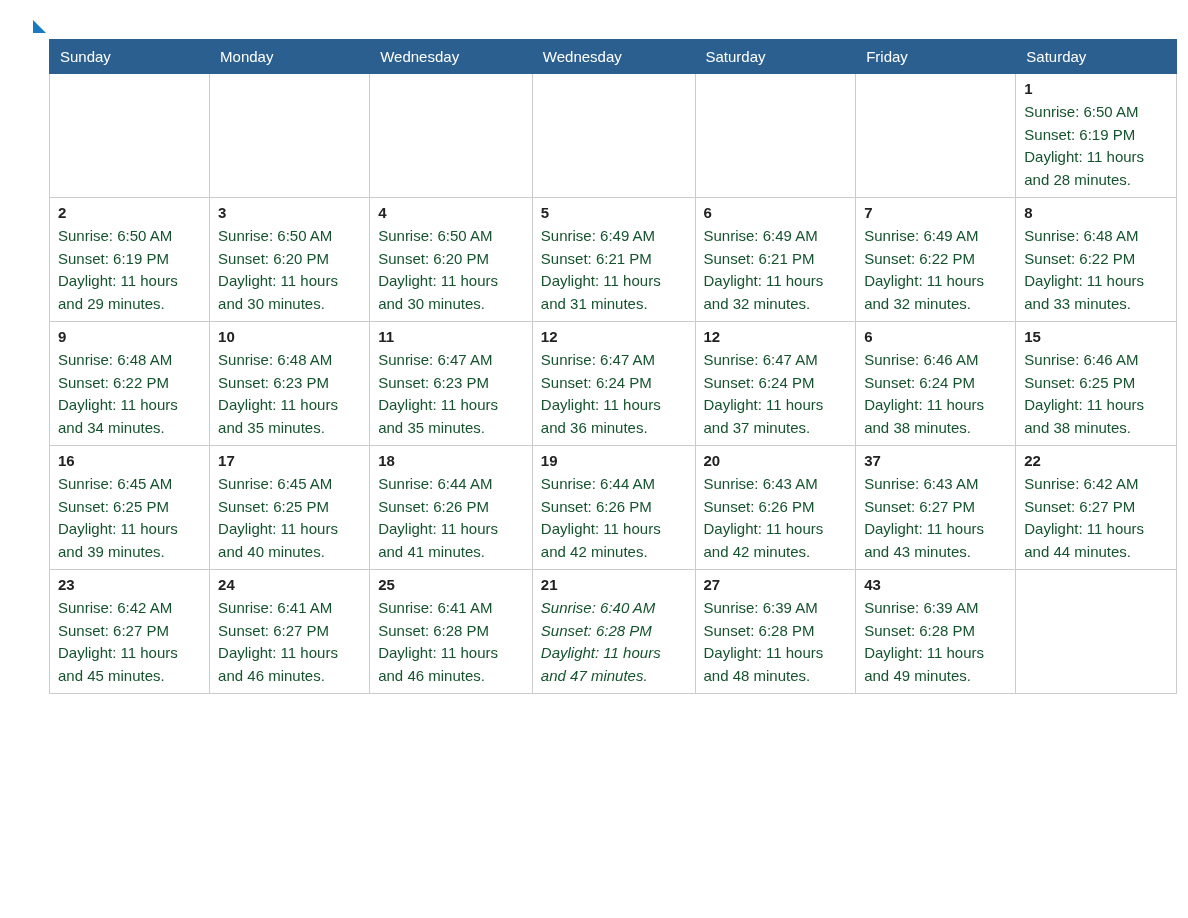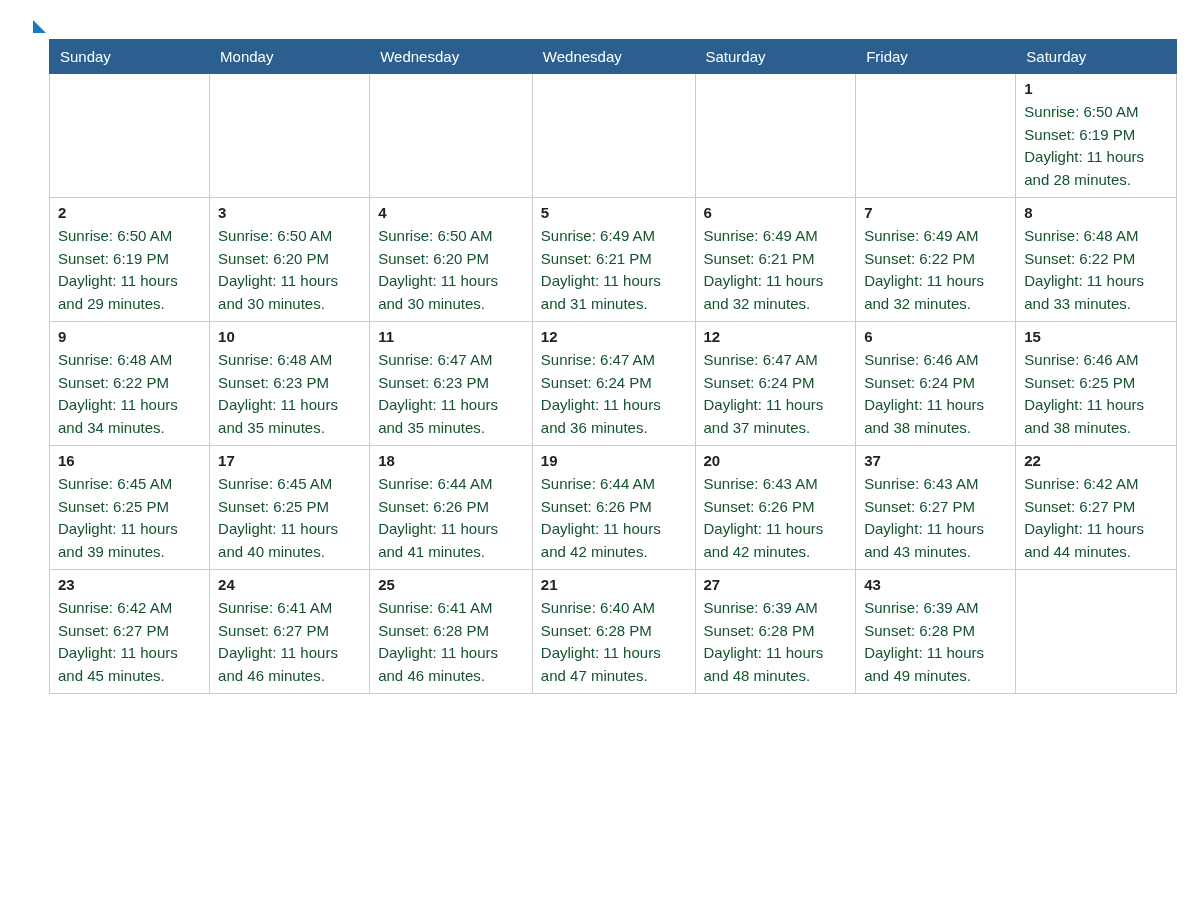--- a/index.html
+++ b/index.html
@@ -295,21 +295,21 @@
 Daylight: 11 hours and 46 minutes.</div>
         </td>
         <td>
           <span class="day-number">25</span>
           <div class="day-info" style="white-space: pre-line;">Sunrise: 6:41 AM
 Sunset: 6:28 PM
 Daylight: 11 hours and 46 minutes.</div>
         </td>
         <td>
           <span class="day-number">21</span>
-          <div class="day-info" style="white-space: pre-line;">Sunrise: 6:40 AM
+          <div class="day-info" style="white-space: pre-line; font-style: italic;">Sunrise: 6:40 AM
 Sunset: 6:28 PM
 Daylight: 11 hours and 47 minutes.</div>
         </td>
         <td>
           <span class="day-number">27</span>
           <div class="day-info" style="white-space: pre-line;">Sunrise: 6:39 AM
 Sunset: 6:28 PM
 Daylight: 11 hours and 48 minutes.</div>
         </td>
         <td>

